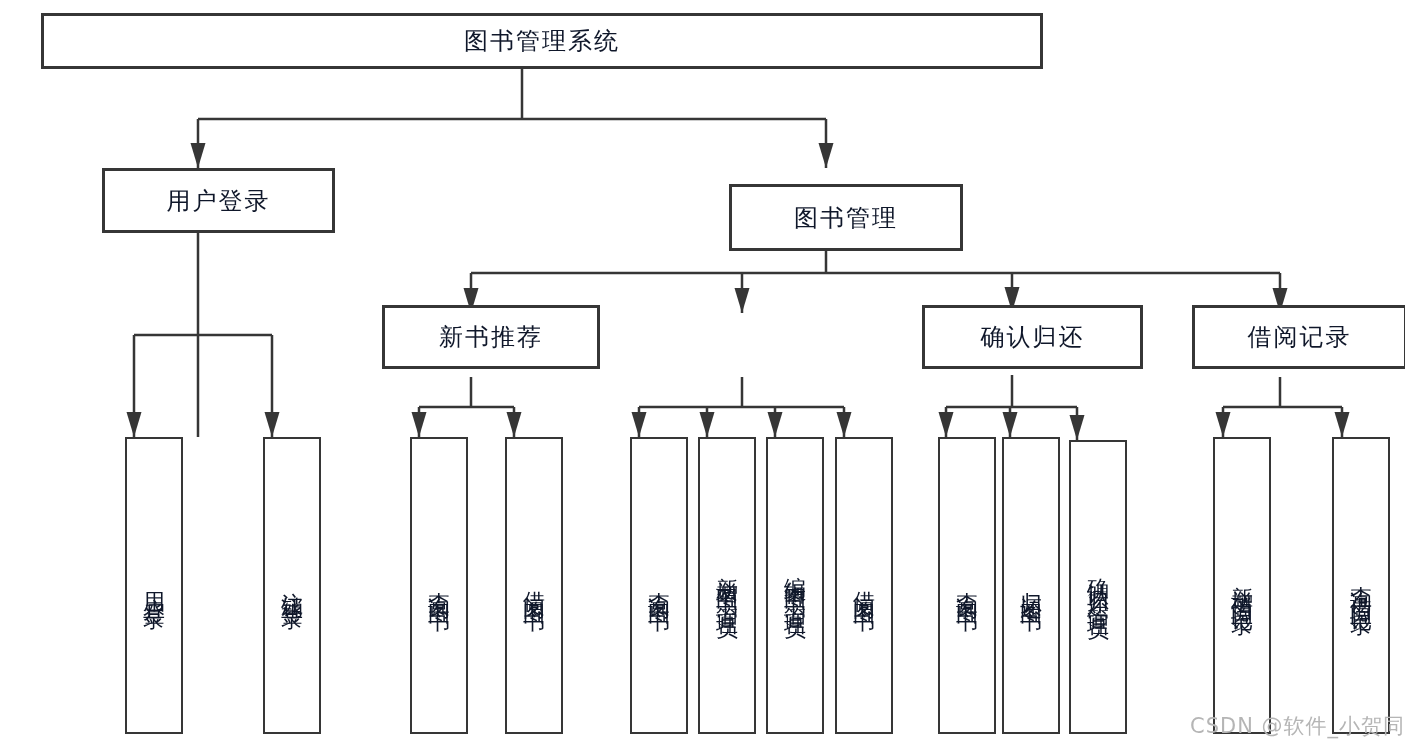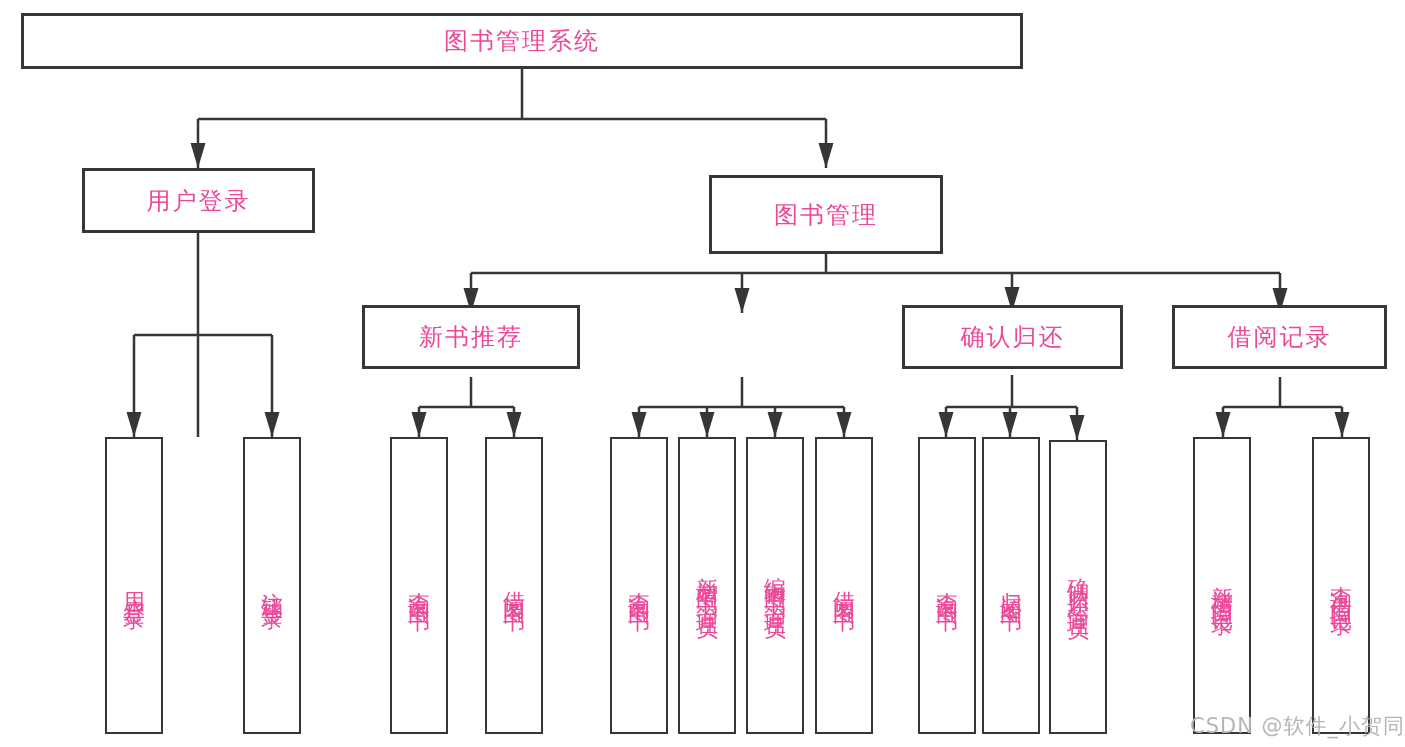--- a/index.html
+++ b/index.html
@@ -9,29 +9,30 @@
     background:#ffffff;
     overflow:hidden;
     font-family:"DejaVu Sans","Liberation Sans",sans-serif;
   }
   #connectors{position:absolute;left:0;top:0;z-index:1;}
   .node{
     position:absolute;
     box-sizing:border-box;
     background:#ffffff;
     border:3px solid #363636;
-    color:#ec4899;
+    color:#0f172a;
     display:flex;align-items:center;justify-content:center;
     z-index:2;
     line-height:1;
+    margin-left:20px;
   }
   .hdr{font-size:24px;letter-spacing:2px;}
   .root{left:21px;top:13px;width:1002px;height:56px;}
   .l2a{left:82px;top:168px;width:233px;height:65px;}
-  .l2b{left:709px;top:175px;width:234px;height:79px;}
+  .l2b{left:709px;top:184px;width:234px;height:67px;}
   .l3{top:305px;height:64px;}
   .leaf{
     top:437px;width:58px;height:297px;
     writing-mode:vertical-rl;
     text-orientation:mixed;
     font-size:22px;
     letter-spacing:6px;
     border-width:2.5px;
   }
   .leaf.lower{top:440px;height:294px;}

